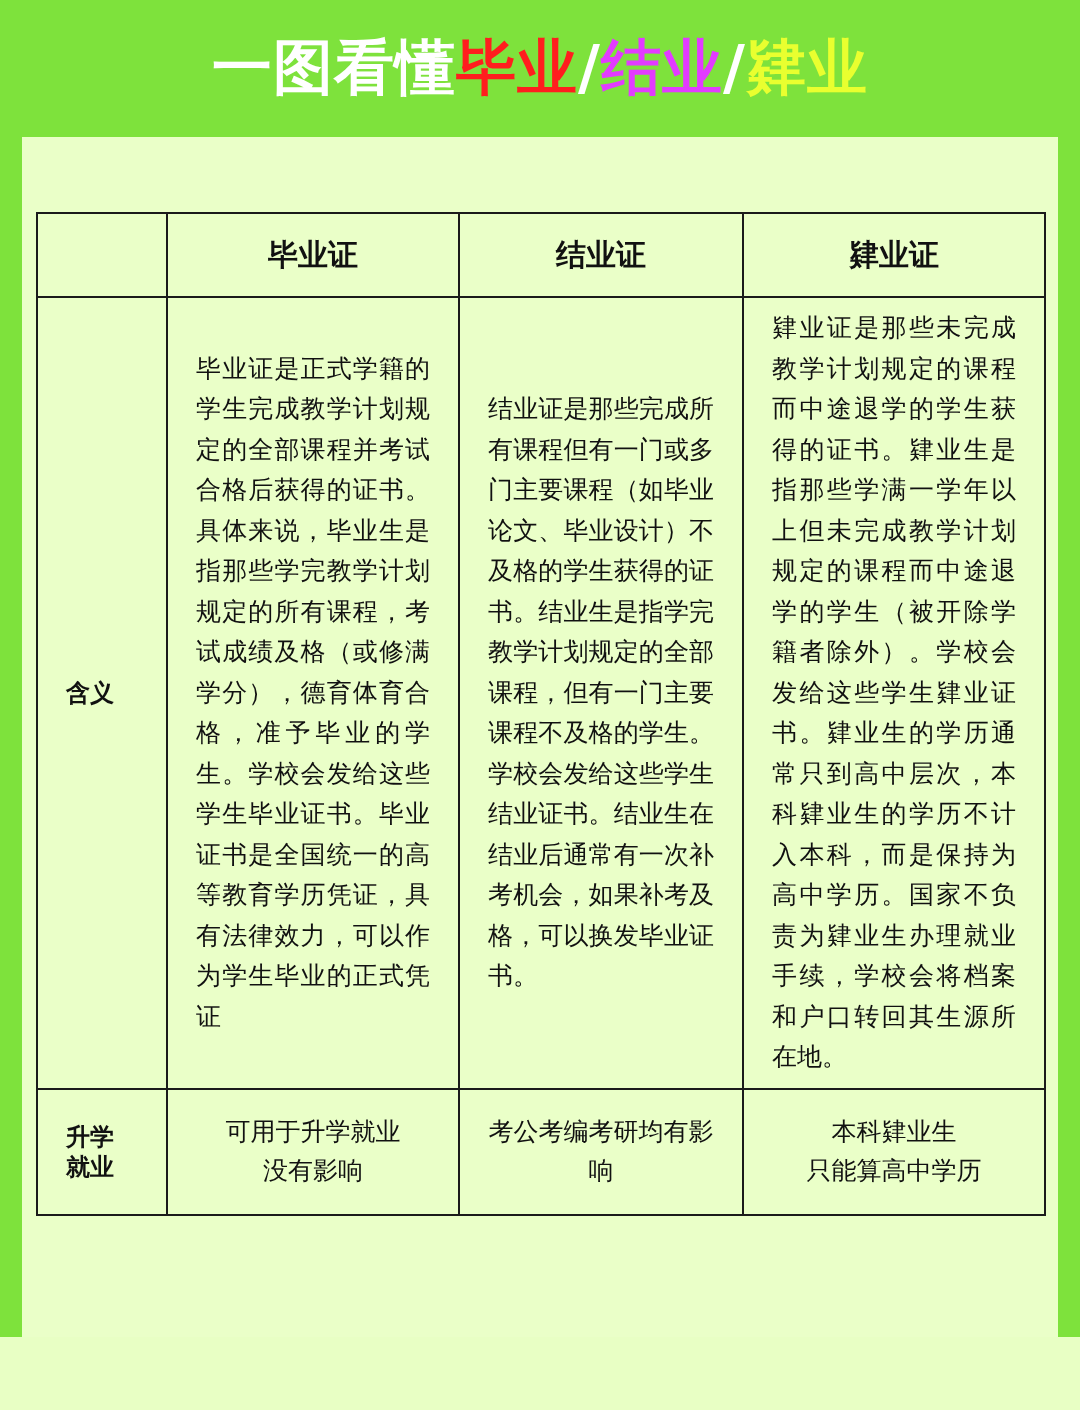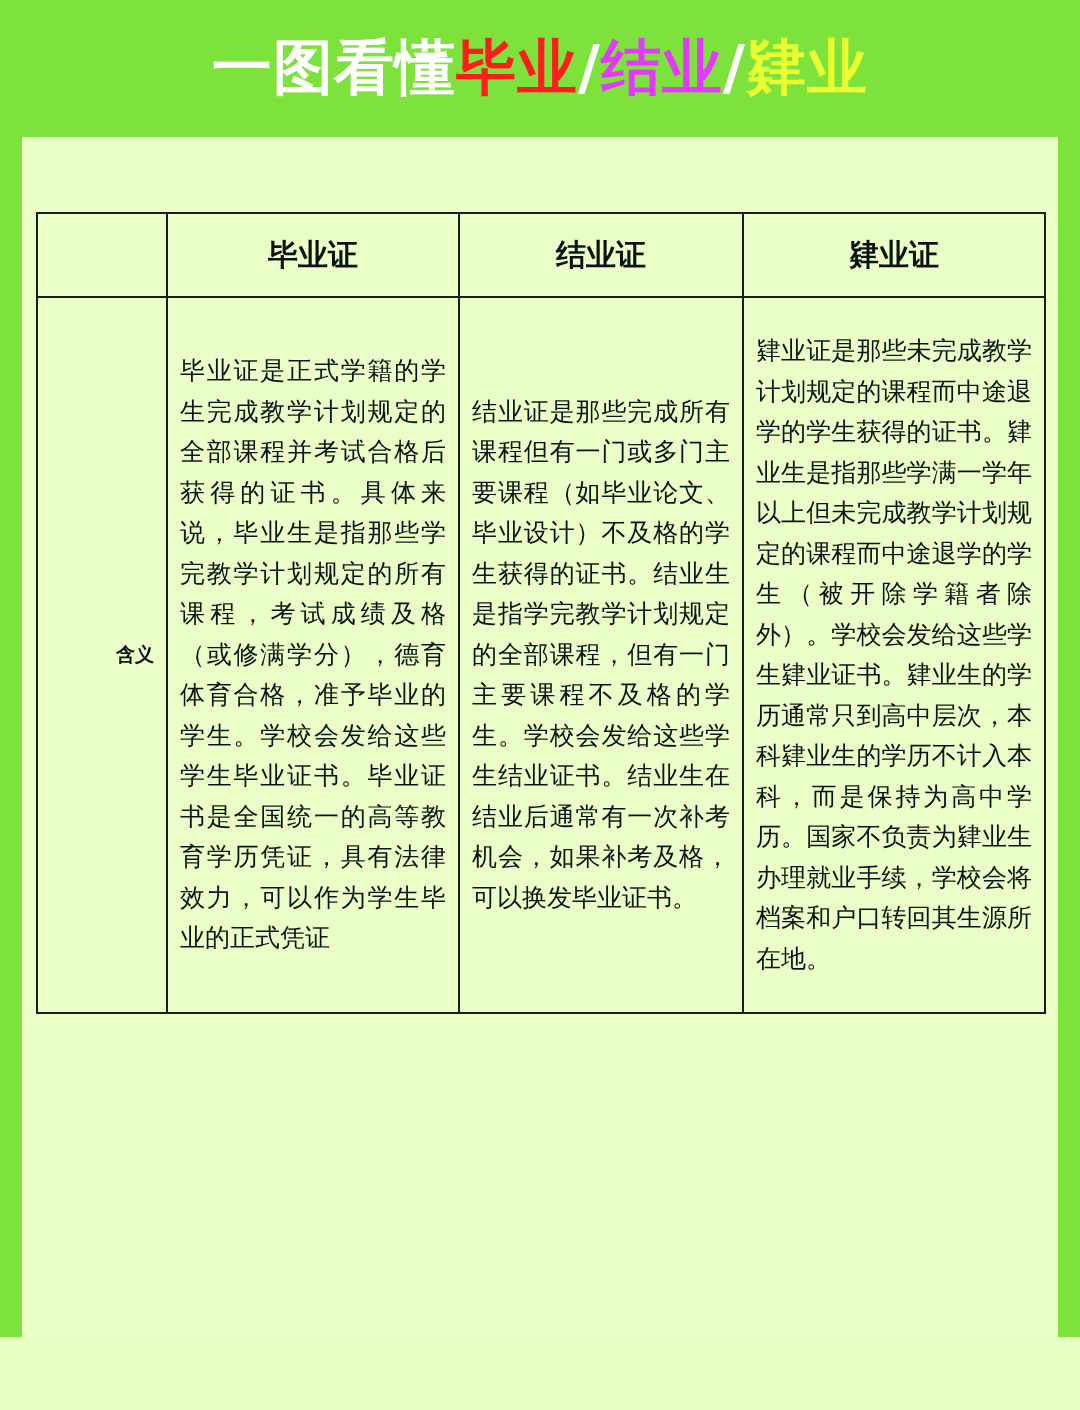--- a/index.html
+++ b/index.html
@@ -60,42 +60,42 @@
   }
   table.cmp {
     border-collapse: collapse;
     width: 1008px;
     table-layout: fixed;
     background: transparent;
   }
   table.cmp td, table.cmp th {
     border: 2px solid #1b1b1b;
     vertical-align: middle;
-    padding: 10px 12px;
+    padding: 10px 28px;
     box-sizing: border-box;
   }
   col.c0 { width: 130px; }
   col.c1 { width: 292px; }
   col.c2 { width: 284px; }
   col.c3 { width: 302px; }
 
   .hdr-cell {
     height: 84px;
     text-align: center;
     font-size: 30px;
     font-weight: bold;
     color: #111;
     font-family: "DejaVu Sans", "Liberation Sans", sans-serif;
   }
   .hdr-blank {
     background: transparent;
   }
   .row-label {
-    text-align: right;
-    font-size: 19px;
+    text-align: left;
+    font-size: 24px;
     font-weight: bold;
     color: #111;
     line-height: 1.25;
     font-family: "DejaVu Sans", "Liberation Sans", sans-serif;
   }
   .meaning-cell {
     font-size: 25px;
     line-height: 1.62;
     color: #111;
     text-align: justify;
@@ -152,18 +152,27 @@
         </tr>
 
         <tr class="r-meaning">
           <td class="row-label">含义</td>
           <td class="meaning-cell">毕业证是正式学籍的学生完成教学计划规定的全部课程并考试合格后获得的证书。具体来说，毕业生是指那些学完教学计划规定的所有课程，考试成绩及格（或修满学分），德育体育合格，准予毕业的学生。学校会发给这些学生毕业证书。毕业证书是全国统一的高等教育学历凭证，具有法律效力，可以作为学生毕业的正式凭证</td>
           <td class="meaning-cell">结业证是那些完成所有课程但有一门或多门主要课程（如毕业论文、毕业设计）不及格的学生获得的证书。结业生是指学完教学计划规定的全部课程，但有一门主要课程不及格的学生。学校会发给这些学生结业证书。结业生在结业后通常有一次补考机会，如果补考及格，可以换发毕业证书。</td>
           <td class="meaning-cell">肄业证是那些未完成教学计划规定的课程而中途退学的学生获得的证书。肄业生是指那些学满一学年以上但未完成教学计划规定的课程而中途退学的学生（被开除学籍者除外）。学校会发给这些学生肄业证书。肄业生的学历通常只到高中层次，本科肄业生的学历不计入本科，而是保持为高中学历。国家不负责为肄业生办理就业手续，学校会将档案和户口转回其生源所在地。</td>
         </tr>
 
 
+        <tr class="r-upgrade">
+          <td class="row-label two-line">升学
+就业</td>
+          <td class="plain-cell two-line">可用于升学就业
+没有影响</td>
+          <td class="plain-cell two-line">考公考编考研均有影响</td>
+          <td class="plain-cell two-line">本科肄业生
+只能算高中学历</td>
+        </tr>
 
       </tbody>
     </table>
   </div>
 
 </div>
 
 </body></html>

